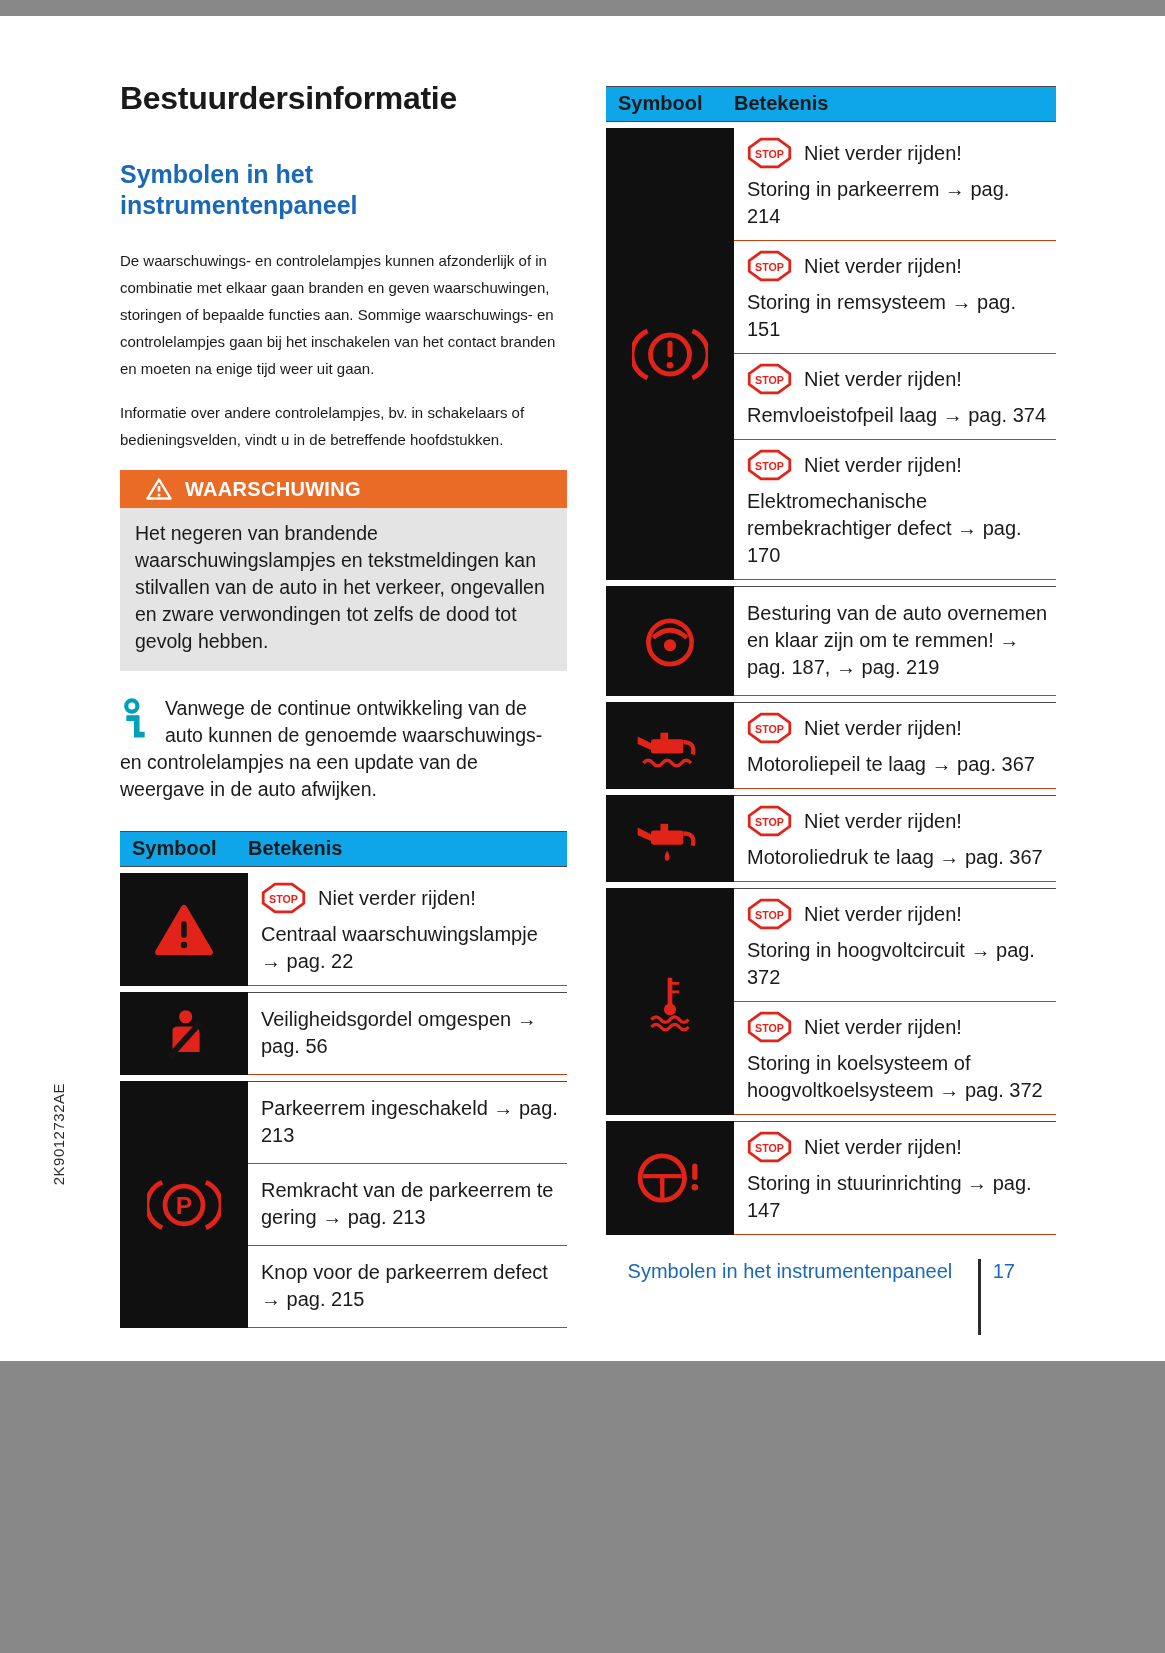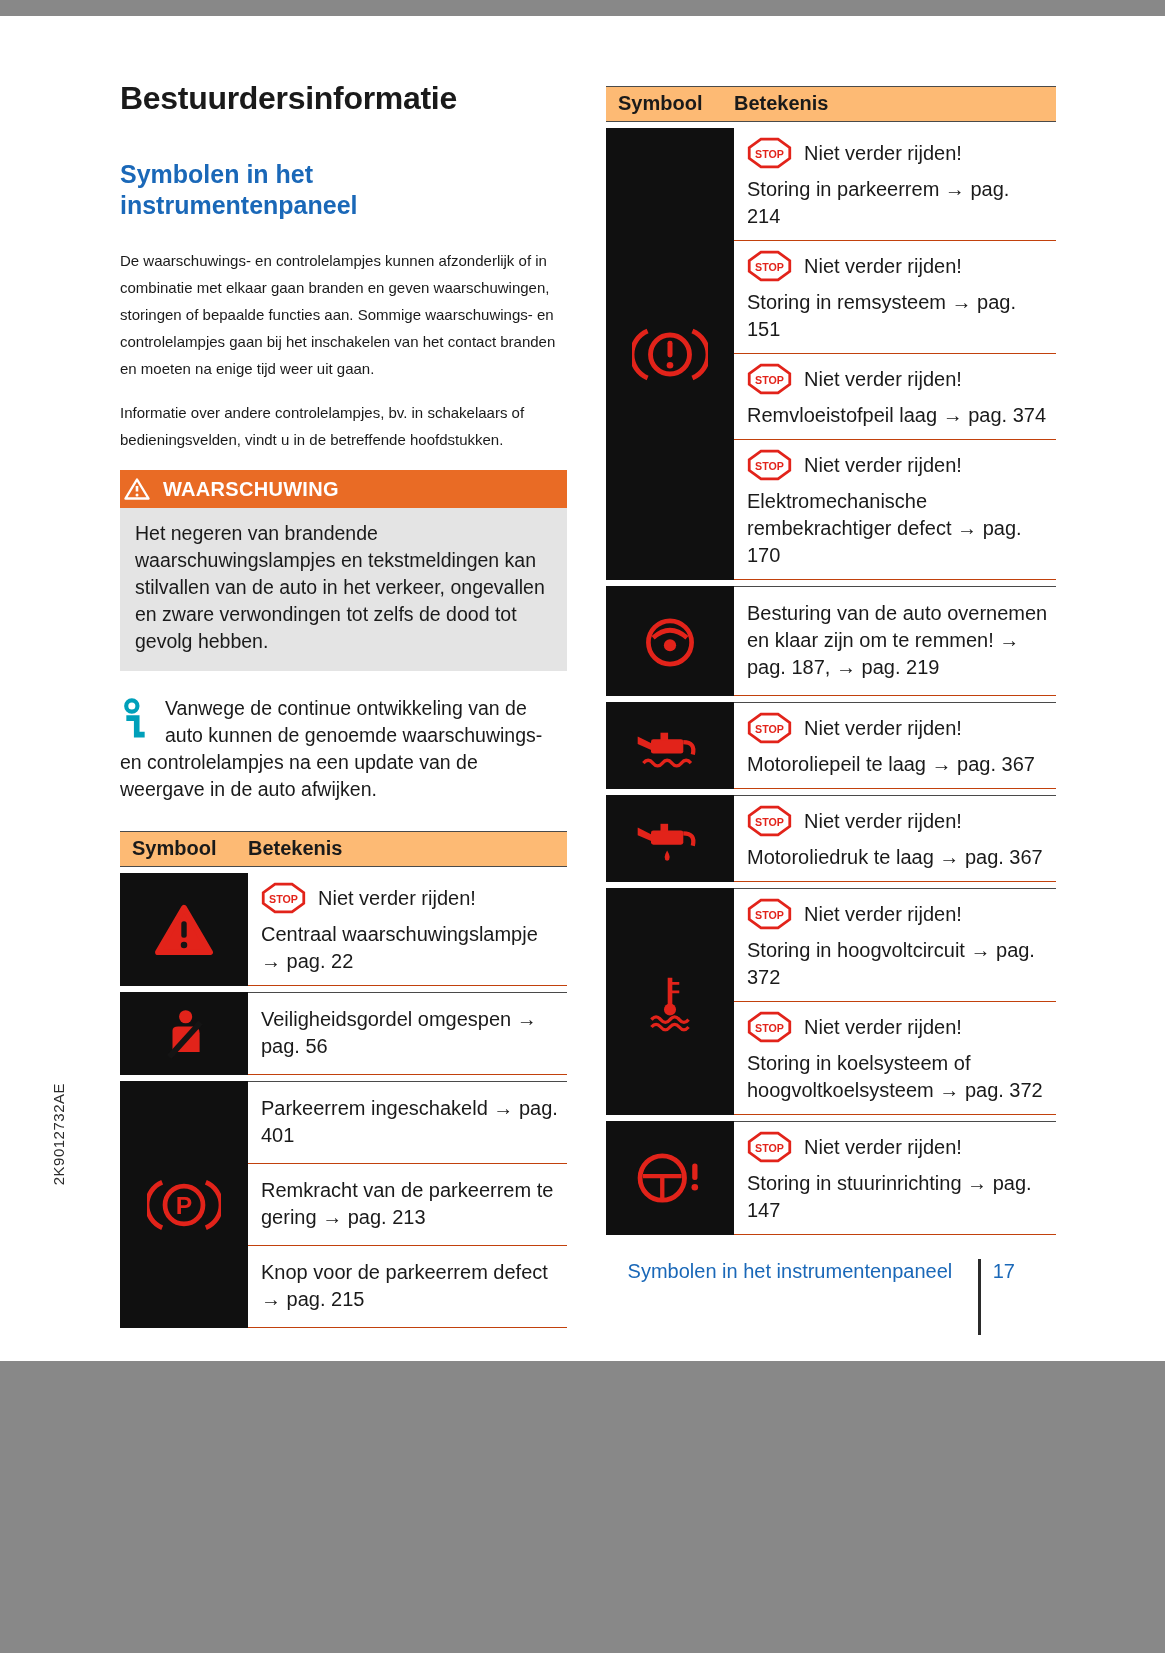--- a/index.html
+++ b/index.html
@@ -10,32 +10,32 @@
   }
   .left-col { position:absolute; left:120px; top:64px; width:447px; }
   .right-col { position:absolute; left:606px; top:70px; width:450px; }
 
   h1.page-title { font-size:32px; font-weight:bold; margin:0 0 42px; letter-spacing:-0.3px; }
   h2.section-heading { font-size:25px; line-height:31px; font-weight:bold; color:#1a68b8; margin:0 0 26px; max-width:345px; }
   p.body-p { font-size:15px; line-height:27px; margin:0 0 17px; }
 
   .warn-box { margin:14px 0 22px; }
   .warn-head { background:#e96b25; color:#fff; display:flex; align-items:center; gap:12px;
-    padding:7px 3px; font-size:20px; font-weight:bold; letter-spacing:0.3px; }
+    padding:7px 25px; font-size:20px; font-weight:bold; letter-spacing:0.3px; }
   .warn-body { background:#e4e4e4; padding:12px 15px 16px; font-size:19.5px; line-height:27px; }
   .warn-body ul { margin:14px 0 2px; padding:0; list-style:none; }
   .warn-body li { position:relative; padding-left:24px; margin-bottom:12px; }
   .warn-body li:last-child { margin-bottom:0; }
   .warn-body li::before { content:""; position:absolute; left:3px; top:9px; width:8px; height:8px; border-radius:50%; background:#111; }
 
   .note { margin-top:24px; font-size:19.5px; line-height:27px; }
   .note .ic { float:left; margin:3px 16px 2px 2px; }
 
   .itable { margin-top:28px; }
-  .t-head { display:flex; background:#fdba74; border-top:1px solid #4a4a4a; border-bottom:1px solid #4a4a4a;
+  .t-head { display:flex; background:#0ea5e9; border-top:1px solid #4a4a4a; border-bottom:1px solid #4a4a4a;
     font-size:20px; font-weight:bold; padding:5px 0 6px; }
   .t-head .h-sym { width:128px; flex:0 0 128px; padding-left:12px; box-sizing:border-box; }
   .t-head .h-mean { flex:1; }
   .group { display:flex; margin-top:6px; }
   .sym-cell { width:128px; flex:0 0 128px; background:#101010; display:flex; align-items:center; justify-content:center; }
   .mean-cell { flex:1; border-top:1px solid #4a4a4a; }
   .group.first .mean-cell { border-top:none; }
   .entry { border-bottom:1px solid #c2410c; padding:6px 8px 10px 13px; }
   .entry.no-stop { padding:13px 8px 14px 13px; }
   .stopline { display:flex; align-items:center; gap:12px; padding:3px 0 7px; font-size:20px; }
@@ -196,21 +196,21 @@
       </div>
 
       <div class="group">
         <div class="sym-cell">
           <svg class="sym" width="74" height="56" viewBox="0 0 78 58">
               <use href="#i-pbrake"></use>
             </svg>
         </div>
         <div class="mean-cell">
           <div class="entry no-stop">
-            <div class="desc">Parkeerrem ingeschakeld → pag. 401</div>
+            <div class="desc">Parkeerrem ingeschakeld → pag. 213</div>
           </div>
           <div class="entry no-stop">
             <div class="desc">Remkracht van de parkeerrem te gering → pag. 213</div>
           </div>
           <div class="entry no-stop">
             <div class="desc">Knop voor de parkeerrem defect → pag. 215</div>
           </div>
         </div>
       </div>
     </div>

